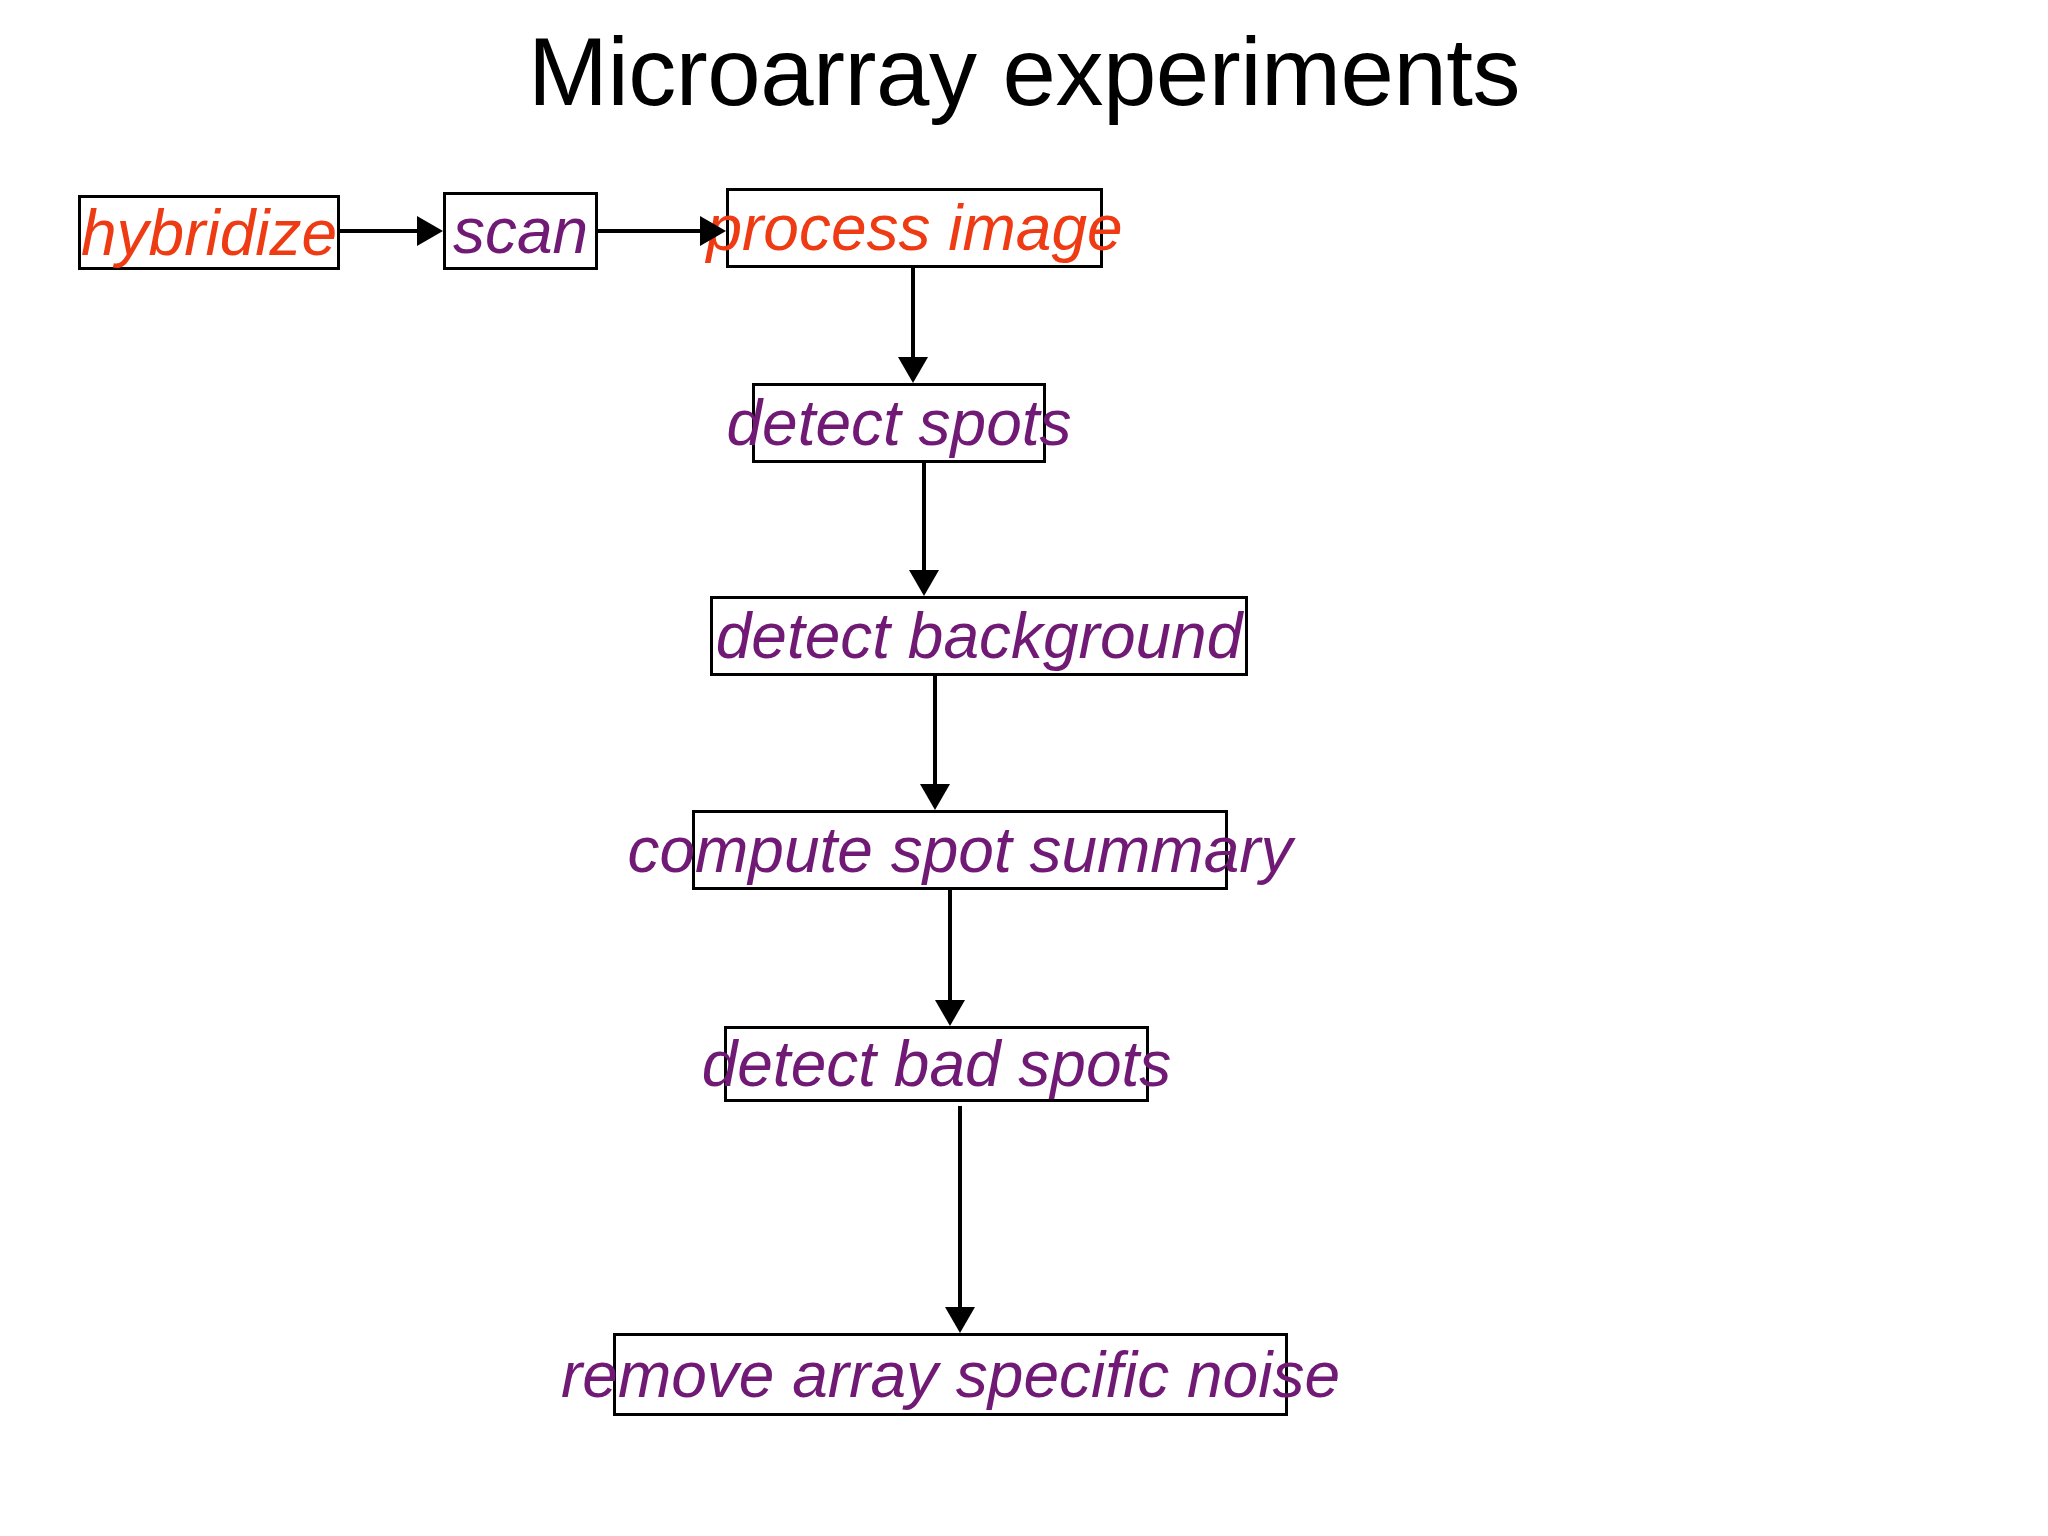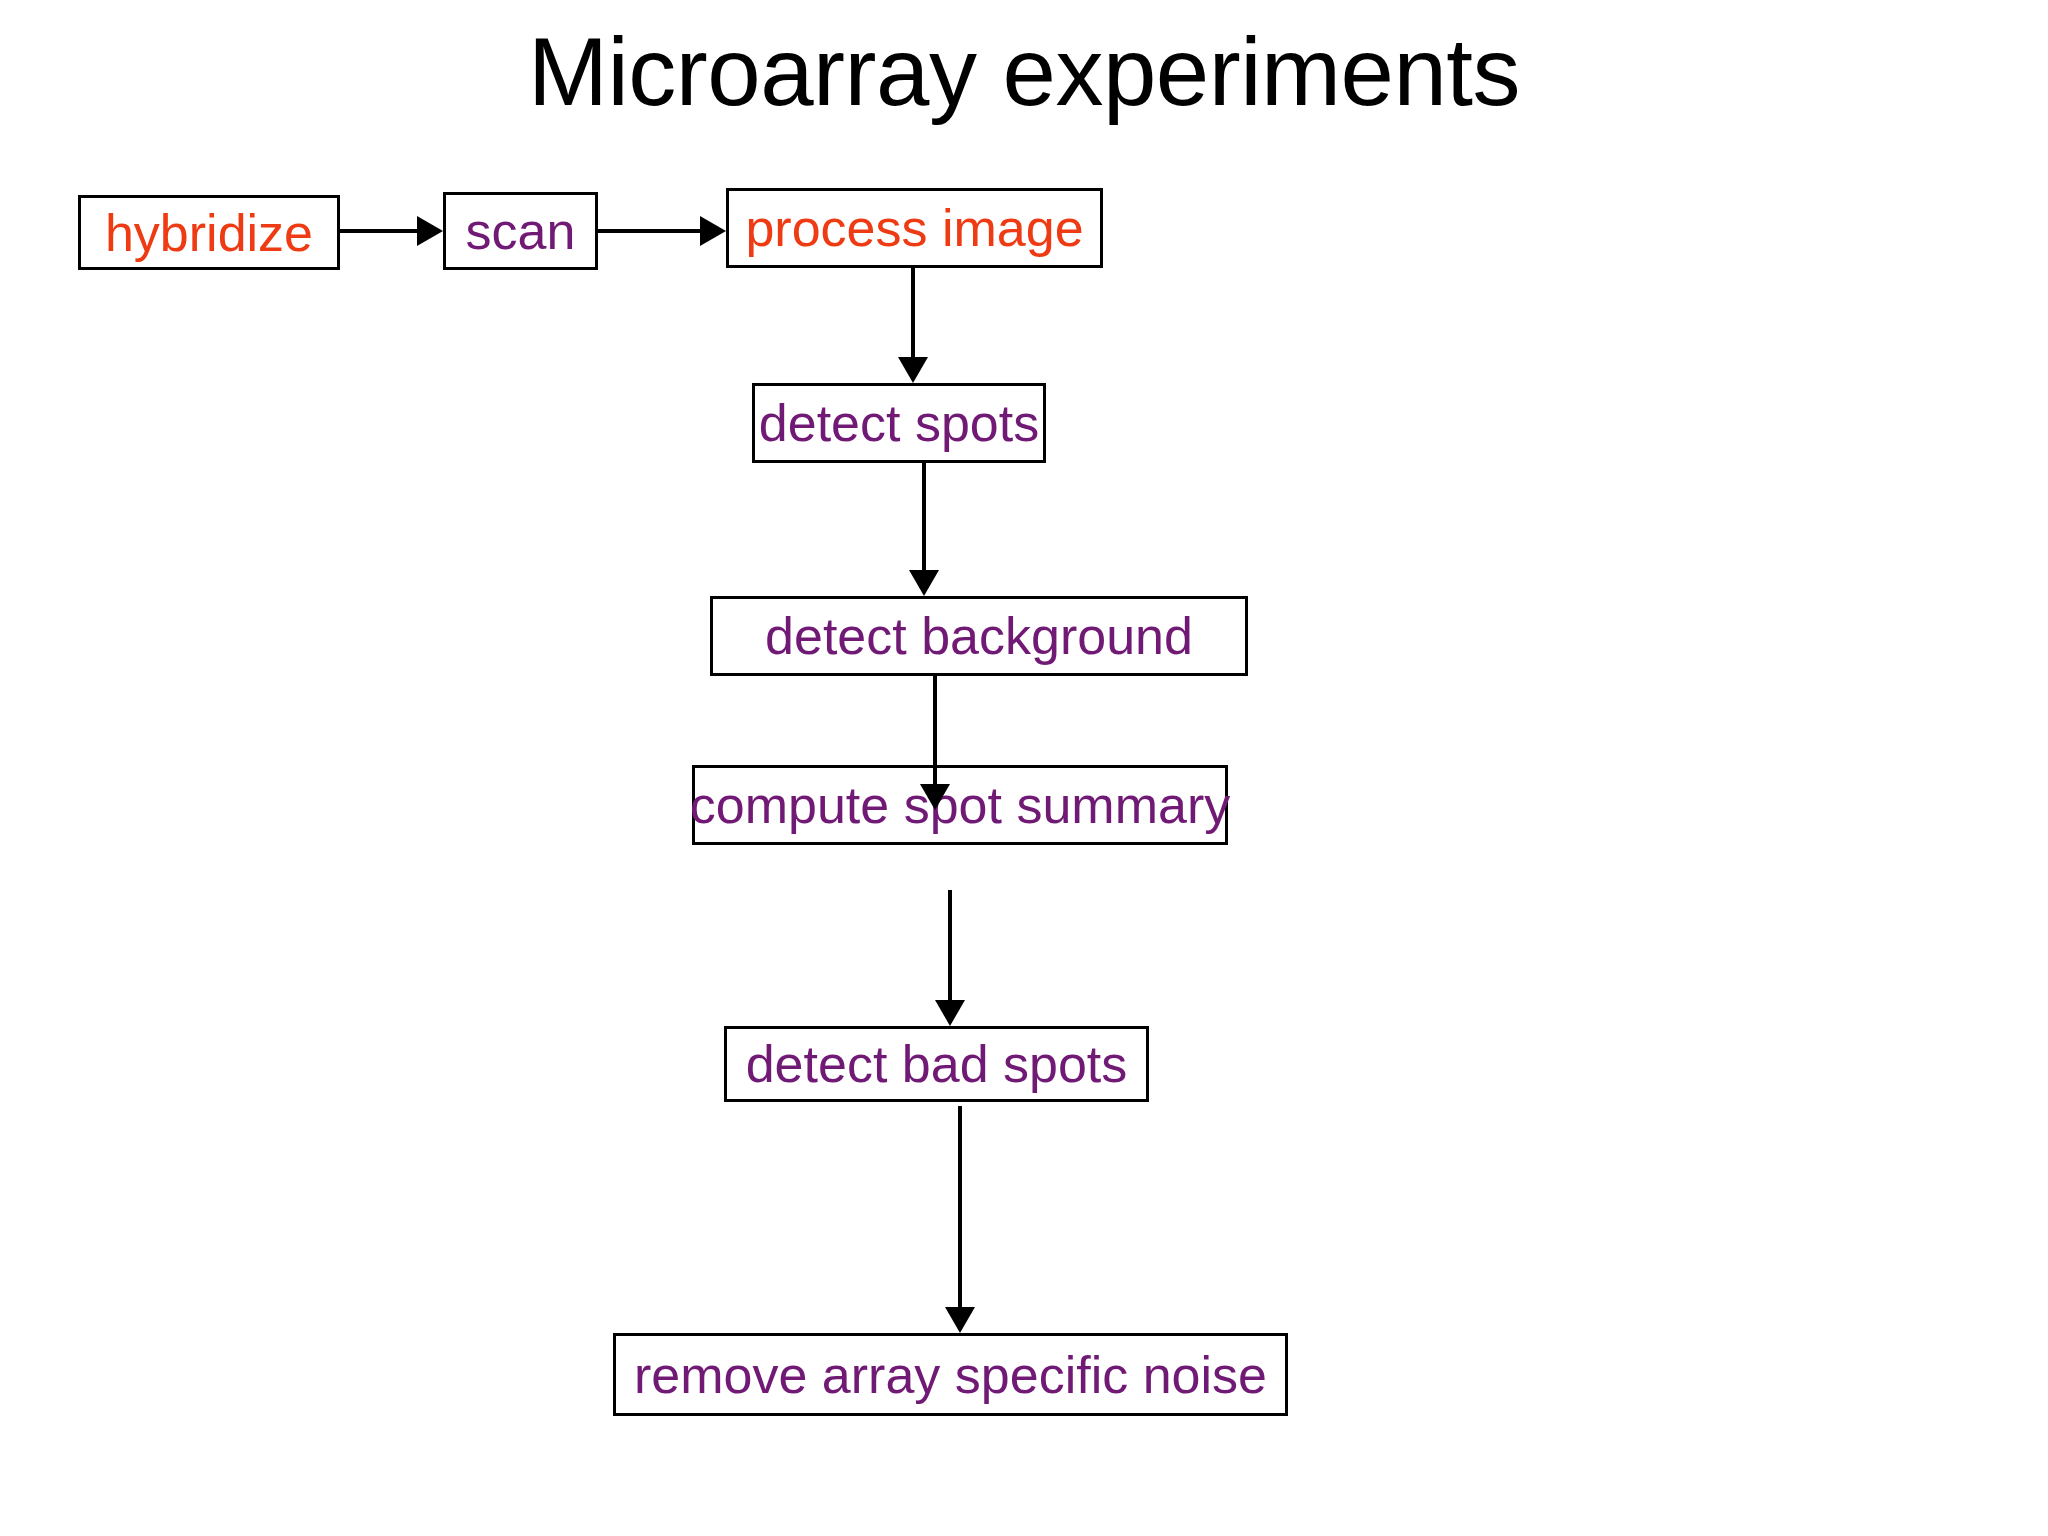--- a/index.html
+++ b/index.html
@@ -34,24 +34,25 @@
 
   
   .node {
     position: absolute;
     box-sizing: border-box;
     background: #ffffff;
     border: 3px solid #000000;
     display: flex;
     align-items: center;
     justify-content: center;
-    font-size: 52px;
+    font-size: 64px;
     line-height: 1;
     white-space: nowrap;
     padding: 8px 18px;
+    font-style: italic;
   }
   .node.accent { color: #EE3B14; }
   .node.plain  { color: #701a75; }
 
   
   .arrow-v, .arrow-h {
     position: absolute;
   }
   .arrow-v .shaft {
     position: absolute;
@@ -112,21 +113,21 @@
   </div>
 
   <div class="node plain" style="left:752px; top:383px; width:294px; height:80px;">
     <span>detect spots</span>
   </div>
 
   <div class="node plain" style="left:710px; top:596px; width:538px; height:80px;">
     <span>detect background</span>
   </div>
 
-  <div class="node plain" style="left:692px; top:765px; width:536px; height:80px;">
+  <div class="node plain" style="left:692px; top:810px; width:536px; height:80px;">
     <span>compute spot summary</span>
   </div>
 
   <div class="node plain" style="left:724px; top:1026px; width:425px; height:76px;">
     <span>detect bad spots</span>
   </div>
 
   <div class="node plain" style="left:613px; top:1333px; width:675px; height:83px;">
     <span>remove array specific noise</span>
   </div>

